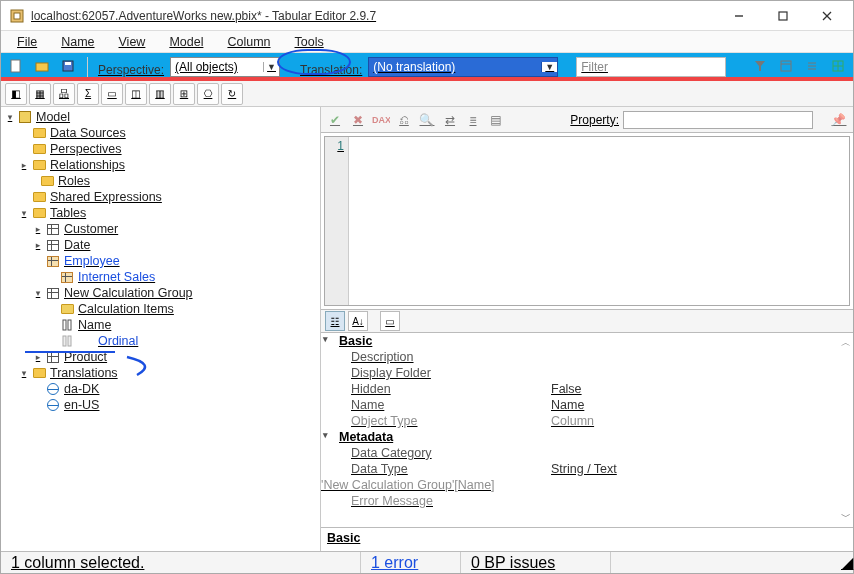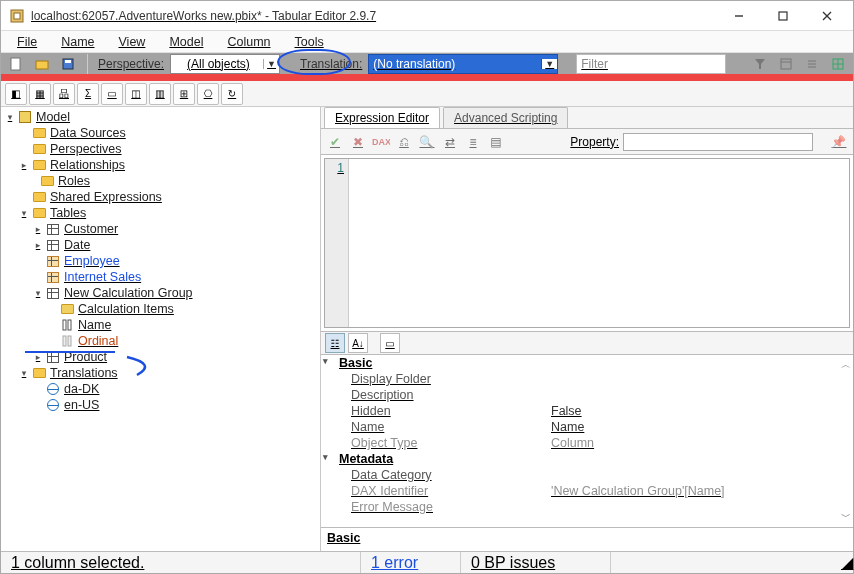--- a/index.html
+++ b/index.html
@@ -5,29 +5,29 @@
   * { box-sizing: border-box; font-family: "Segoe UI", Tahoma, sans-serif; }
   html, body { margin:0; padding:0; width:854px; height:574px; overflow:hidden; background:#fff; }
   .window { width:854px; height:574px; display:flex; flex-direction:column; border:1px solid #aaa;text-decoration:underline; }
   .titlebar { height:30px; background:#fff; display:flex; align-items:center; padding:0 4px; border-bottom:1px solid #ddd;}
   .titlebar .appicon { width:16px; height:16px; margin:0 6px 0 4px; }
   .titlebar .title { flex:1; font-size:12px; color:#333; }
   .winbtns { display:flex; gap:0; }
   .winbtn { width:44px; height:28px; display:flex; align-items:center; justify-content:center; color:#333; font-size:12px; }
   .menubar { height:22px; display:flex; align-items:center; padding:0 4px; font-size:12.5px; color:#222; border-bottom:1px solid #e0e0e0; background:#fafafa;}
   .menubar .mi { padding:2px 12px; cursor:default;}
-  .toolbar { height:28px; display:flex; align-items:center; padding:0 4px; gap:4px; border-bottom:7px solid #ef4444; background:#a3a3a3; font-size:12px;}
+  .toolbar { height:28px; display:flex; align-items:flex-end; padding:0 4px; gap:4px; border-bottom:4px solid #ef4444; background:#0ea5e9; font-size:12px;}
   .tbtn { width:22px; height:22px; border:1px solid transparent; display:flex; align-items:center; justify-content:center; background:#fff0; border-radius:2px;}
   .tsep { width:1px; height:20px; background:#ccc; margin:0 4px;}
   .label { color:#333; padding:0 2px;}
   .combo { height:20px; border:1px solid #888; background:#fff; display:flex; align-items:center; font-size:12px; position:relative;}
   .combo .caret { width:16px; text-align:center; border-left:1px solid #aaa; font-size:9px; color:#333;}
   .combo.blue { background:#2a6bd6; color:#fff; border-color:#1a4ea8;}
   .combo.blue .caret { background:#fff; color:#333; border-left:1px solid #1a4ea8;}
-  .persp { width:110px; padding-left:16px;}
+  .persp { width:110px; padding-left:4px;}
   .persp .txt{flex:1;}
   .trans { width:190px;gap:21px;}
   .trans .txt{flex:1; padding:0 4px;}
   .filterbox { border:1px solid #bbb; height:20px; width:150px; background:#fff; padding:0 4px; color:#888; font-size:12px; display:flex; align-items:center;}
   .circle-anno { border:2px solid #1a4fe0; border-radius:50%/60%; position:absolute;}
   .toolbar2 { height:26px; display:flex; align-items:center; padding:0 4px; gap:2px; border-bottom:1px solid #ccc; background:#f5f5f5;}
   .tbtn2 { width:22px; height:22px; border:1px solid #bfbfbf; display:flex; align-items:center; justify-content:center; background:#fdfdfd; border-radius:2px; font-size:10px;}
   .body { flex:1; display:flex; min-height:0;}
   .tree { width:320px; border-right:1px solid #c8c8c8; overflow:auto; background:#fff; font-size:12.5px; padding-top:2px; position:relative;}
   .node { display:flex; align-items:center; height:16px; padding:0; white-space:nowrap;}
@@ -36,21 +36,21 @@
   .nicon { width:16px; height:14px; display:flex; align-items:center; justify-content:center; margin-right:3px;}
   .folder { width:13px; height:10px; background:#f6c84c; border:1px solid #c99a1e; border-radius:1px;}
   .tableicon { width:12px; height:11px; background:linear-gradient(#fff,#fff); border:1px solid #555; position:relative;}
   .tableicon:before{content:"";position:absolute;left:3px;top:0;bottom:0;width:1px;background:#555;}
   .tableicon:after{content:"";position:absolute;top:3px;left:0;right:0;height:1px;background:#555;}
   .cubeic { width:12px;height:12px;background:#f0d060;border:1px solid #a07a10; transform:rotate(0deg);}
   .globe { width:12px;height:12px;border:1px solid #2070c0;border-radius:50%; position:relative;}
   .globe:after{content:"";position:absolute;left:0;right:0;top:5px;height:1px;background:#2070c0;}
   .nlabel { color:#222;}
   .nlabel.link { color:#1a4fe0;}
-  .nlabel.gray { color:#c2410c;}
+  .nlabel.gray { color:#1d4ed8;margin-left:20px;}
   .right { flex:1; display:flex; flex-direction:column; min-width:0;}
   .tabs { height:22px; display:flex; align-items:flex-end; background:#f5f5f5; border-bottom:1px solid #bbb; font-size:12px;}
   .tab { padding:3px 10px 3px 10px; border:1px solid #bbb; border-bottom:none; background:#fff; margin-left:3px; border-radius:2px 2px 0 0;}
   .tab.inactive { background:#eee; color:#555;}
   .edtoolbar { height:26px; border-bottom:1px solid #bbb; display:flex; align-items:center; gap:3px; padding:0 4px; background:#f5f5f5; font-size:12px;}
   .edtoolbar .ico{width:20px;height:20px;display:flex;align-items:center;justify-content:center;opacity:.55;}
   .propbox{ display:flex; align-items:center; gap:4px; margin-left:auto;}
   .propbox .pc{ border:1px solid #aaa; height:18px; width:190px; background:#fff;}
   .editor { flex:0 0 170px; border:1px solid #aaa; margin:3px; background:#fdfdfd; display:flex; font-family:Consolas,monospace; font-size:12px;}
   .gutter{ width:24px; background:#ececec; color:#2a7a7a; text-align:right; padding:2px 4px 0 0; border-right:1px solid #ccc;}
@@ -257,21 +257,21 @@
           </span>
           <span class="nlabel">Date</span>
         </div>
       <div class="node" style="padding-left:30px">
           <span class="tw empty">▸</span>
           <span class="nicon">
             <span class="tableicon" style="border-color:#c08030;background:#f6e0b0"></span>
           </span>
           <span class="nlabel link">Employee</span>
         </div>
-      <div class="node" style="padding-left:30px">
+      <div class="node" style="padding-left:44px">
           <span class="tw empty">▸</span>
           <span class="nicon">
             <span class="tableicon" style="border-color:#c08030;background:#f6e0b0"></span>
           </span>
           <span class="nlabel link">Internet Sales</span>
         </div>
       <div class="node" style="padding-left:30px">
           <span class="tw">▾</span>
           <span class="nicon">
             <span class="tableicon"></span>
@@ -334,24 +334,20 @@
           <span class="nlabel">en-US</span>
         </div>
 
       <svg class="anno-arrow" style="left:16px;top:242px" width="140" height="30">
         <path d="M8 3 L98 3" stroke="#1a4fe0" stroke-width="2" fill="none"></path>
         <path d="M110 8 Q140 15 120 26" stroke="#1a4fe0" stroke-width="2.5" fill="none"></path>
       </svg>
     </div>
 
     <div class="right">
-      <div class="tabs">
-        <div class="tab">Expression Editor</div>
-        <div class="tab inactive">Advanced Scripting</div>
-      </div>
       <div class="edtoolbar">
         <span class="ico" style="color:#2a8a2a">✔</span>
         <span class="ico" style="color:#b03030">✖</span>
         <span class="ico">
             <svg width="18" height="14">
               <text x="0" y="10" font-size="9" font-weight="bold" fill="#c03030">DAX</text>
             </svg>
           </span>
         <span class="ico">⎌</span>
         <span class="ico">🔍</span>
@@ -377,25 +373,25 @@
         <span class="pgbtn">▭</span>
       </div>
 
       <div class="pgrid">
         <span class="scrollicon">︿</span>
         <div class="row cat">
             <span class="ctw">▾</span>
             <span>Basic</span>
           </div>
         <div class="row">
+            <span class="k">Description</span>
+            <span class="v"></span>
+          </div>
+        <div class="row">
             <span class="k">Display Folder</span>
-            <span class="v"></span>
-          </div>
-        <div class="row">
-            <span class="k">Description</span>
             <span class="v"></span>
           </div>
         <div class="row">
             <span class="k">Hidden</span>
             <span class="v">False</span>
           </div>
         <div class="row">
             <span class="k">Name</span>
             <span class="v">Name</span>
           </div>
@@ -405,21 +401,24 @@
           </div>
         <div class="row cat">
             <span class="ctw">▾</span>
             <span>Metadata</span>
           </div>
         <div class="row">
             <span class="k">Data Category</span>
             <span class="v"></span>
           </div>
         <div class="row">
-            <span class="k gray">DAX Identifier</span>
+            <span class="k">Data Type</span>
+            <span class="v">String / Text</span>
+          </div>
+        <div class="row">
             <span class="v gray">'New Calculation Group'[Name]</span>
           </div>
         <div class="row">
             <span class="k gray">Error Message</span>
             <span class="v gray"></span>
           </div>
         <span style="position:absolute;right:2px;bottom:3px;font-size:10px;color:#666">﹀</span>
       </div>
 
       <div class="desc">Basic</div>

